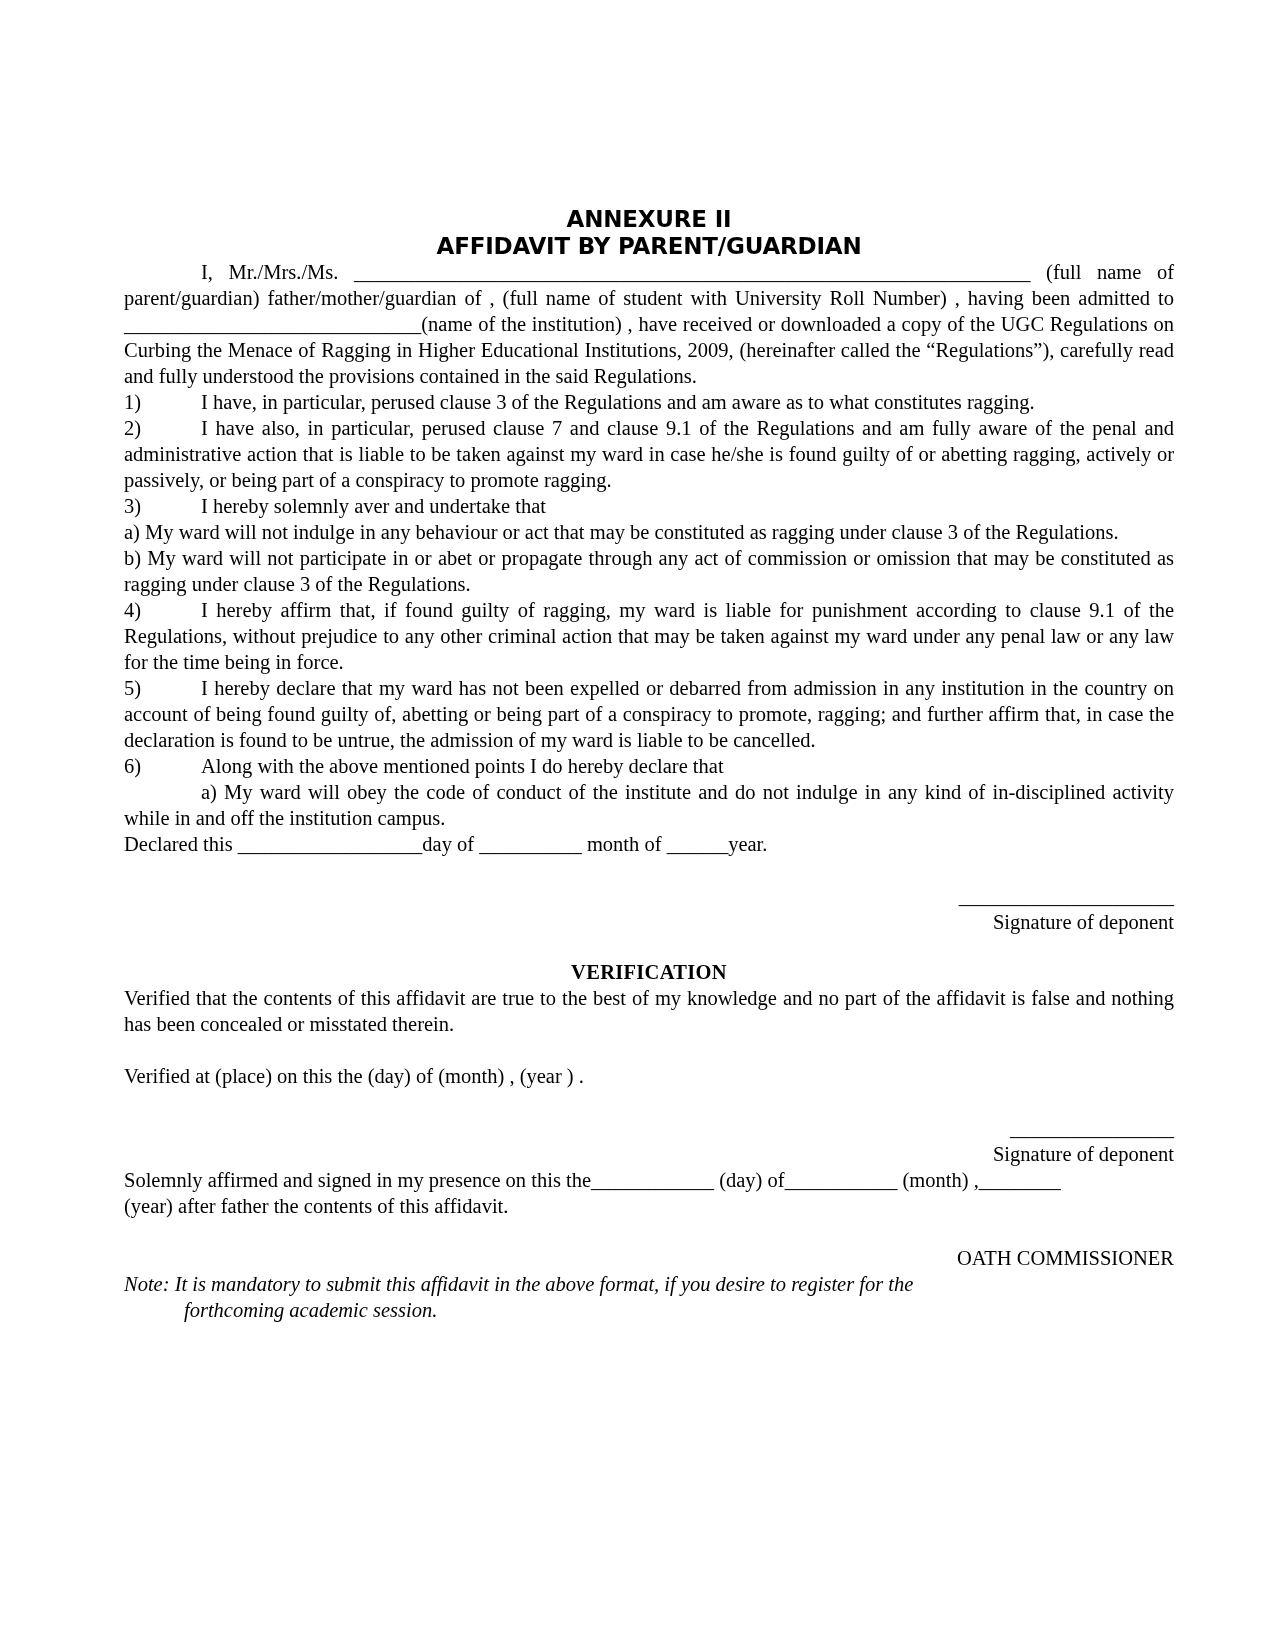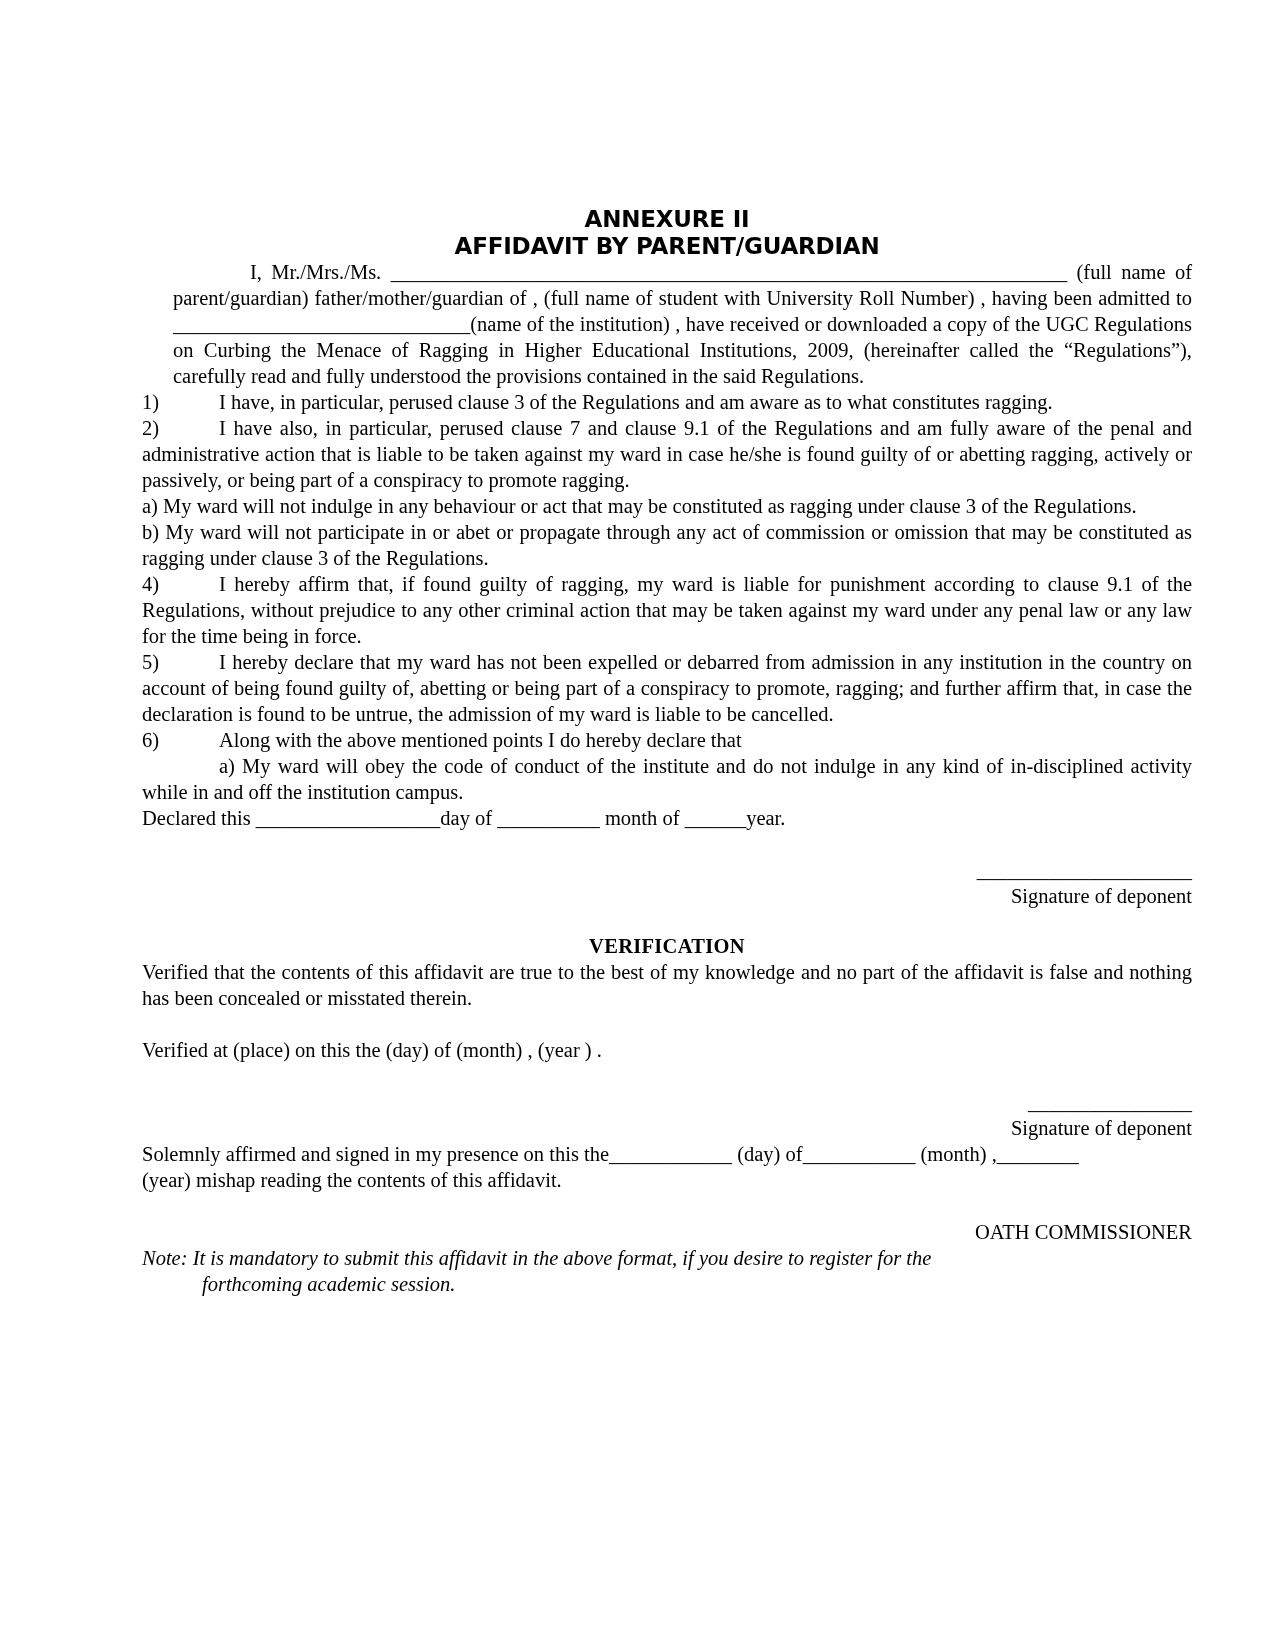--- a/index.html
+++ b/index.html
@@ -1,22 +1,22 @@
 <!DOCTYPE html>
 <html><head>
 <meta charset="utf-8">
 <style>
   html, body { margin:0; padding:0; background:#ffffff; }
   body { width:1275px; height:1650px; position:relative; overflow:hidden; color:#000; }
-  .page { position:absolute; left:142px; top:206px; width:1050px;
+  .page { position:absolute; left:124px; top:206px; width:1050px;
           font-family:"Liberation Serif", "DejaVu Serif", serif; font-size:20.5px; line-height:26px; }
   .title { text-align:center; font-family:"DejaVu Sans", "Liberation Sans", sans-serif; font-weight:bold;
            font-size:23px; line-height:26.5px; letter-spacing:-0.2px; }
   .just { text-align:justify; text-align-last:left; }
-  .indent { text-indent:77px;margin-left:31px; }
+  .indent { text-indent:77px; }
   .num { display:inline-block; width:77px; text-indent:0; }
   .sub-indent { text-indent:77px; }
   .blank { white-space:pre; }
   .right { text-align:right; }
   .sig-line { text-align:right; }
   .contact { padding-left:603px; }
   .contact .addr { padding-left:11px; }
   .center-bold { text-align:center; font-weight:bold; letter-spacing:0.3px;margin-top:24px; }
   .gap { height:26px; }
   .note { font-style:italic; }
@@ -30,20 +30,21 @@
 
   <div class="title">
     <div>ANNEXURE II</div>
     <div>AFFIDAVIT BY PARENT/GUARDIAN</div>
   </div>
 
   <p class="just indent"><span>I, Mr./Mrs./Ms. </span><span class="blank">__________________________________________________________________</span><span> (full name of parent/guardian) father/mother/guardian of , (full name of student with University Roll Number) , having been admitted to </span><span class="blank">_____________________________</span><span>(name of the institution) , have received or downloaded a copy of the UGC Regulations on Curbing the Menace of Ragging in Higher Educational Institutions, 2009, (hereinafter called the “Regulations”), carefully read and fully understood the provisions contained in the said Regulations.</span></p>
 
   <p class="just"><span class="num">1)</span><span>I have, in particular, perused clause 3 of the Regulations and am aware as to what constitutes ragging.</span></p>
   <p class="just"><span class="num">2)</span><span>I have also, in particular, perused clause 7 and clause 9.1 of the Regulations and am fully aware of the penal and administrative action that is liable to be taken against my ward in case he/she is found guilty of or abetting ragging, actively or passively, or being part of a conspiracy to promote ragging.</span></p>
+  <p class="just"><span class="num">3)</span><span>I hereby solemnly aver and undertake that</span></p>
   <p class="just">a) My ward will not indulge in any behaviour or act that may be constituted as ragging under clause 3 of the Regulations.</p>
   <p class="just">b) My ward will not participate in or abet or propagate through any act of commission or omission that may be constituted as ragging under clause 3 of the Regulations.</p>
 
   <p class="just"><span class="num">4)</span><span>I hereby affirm that, if found guilty of ragging, my ward is liable for punishment according to clause 9.1 of the Regulations, without prejudice to any other criminal action that may be taken against my ward under any penal law or any law for the time being in force.</span></p>
   <p class="just"><span class="num">5)</span><span>I hereby declare that my ward has not been expelled or debarred from admission in any institution in the country on account of being found guilty of, abetting or being part of a conspiracy to promote, ragging; and further affirm that, in case the declaration is found to be untrue, the admission of my ward is liable to be cancelled.</span></p>
   <p class="just"><span class="num">6)</span><span>Along with the above mentioned points I do hereby declare that</span></p>
   <p class="just sub-indent">a) My ward will obey the code of conduct of the institute and do not indulge in any kind of in-disciplined activity while in and off the institution campus.</p>
 
   <p><span>Declared this </span><span class="blank">__________________</span><span>day of </span><span class="blank">__________</span><span> month of </span><span class="blank">______</span><span>year.</span></p>
 
@@ -55,21 +56,21 @@
 
   <p class="center-bold">VERIFICATION</p>
   <p class="just">Verified that the contents of this affidavit are true to the best of my knowledge and no part of the affidavit is false and nothing has been concealed or misstated therein.</p>
   <div class="gap"></div>
   <p>Verified at (place) on this the (day) of (month) , (year ) .</p>
   <div class="gap"></div>
 
   <p class="sig-line"><span class="blank">________________</span></p>
   <p class="right">Signature of deponent</p>
 
-  <p class="just"><span>Solemnly affirmed and signed in my presence on this the</span><span class="blank">____________</span><span> (day) of</span><span class="blank">___________</span><span> (month) ,</span><span class="blank">________</span><br><span>(year) mishap reading the contents of this affidavit.</span></p>
+  <p class="just"><span>Solemnly affirmed and signed in my presence on this the</span><span class="blank">____________</span><span> (day) of</span><span class="blank">___________</span><span> (month) ,</span><span class="blank">________</span><br><span>(year) after father the contents of this affidavit.</span></p>
 
   <div class="gap"></div>
   <p class="right">OATH COMMISSIONER</p>
 
   <div class="note">
     <p>Note: It is mandatory to submit this affidavit in the above format, if you desire to register for the</p>
     <p class="cont">forthcoming academic session.</p>
   </div>
 </div>
 

